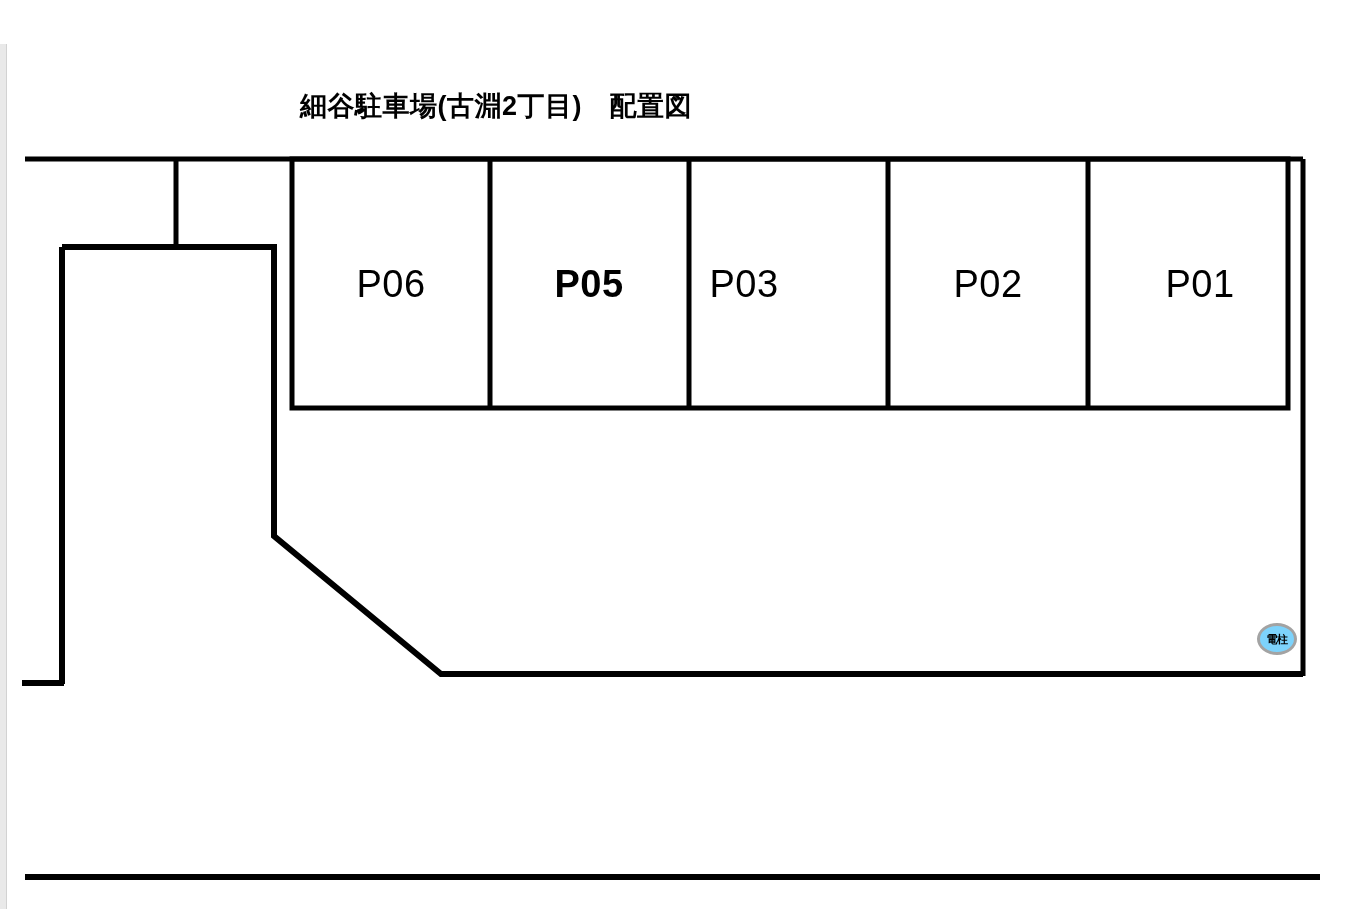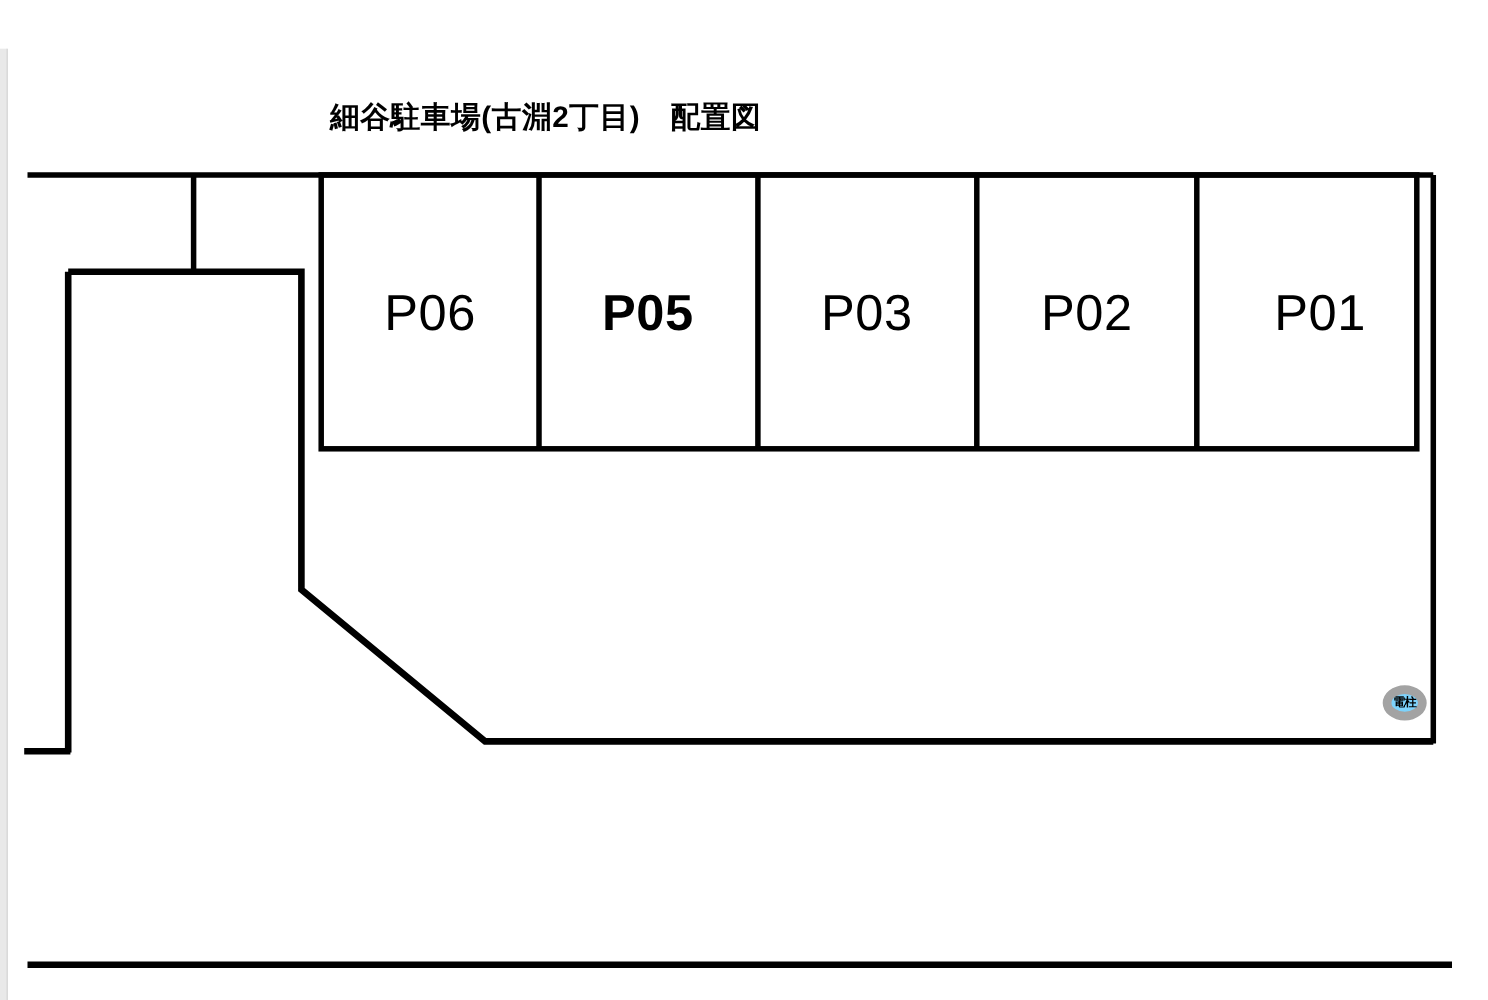--- a/index.html
+++ b/index.html
@@ -48,33 +48,33 @@
   }
   #plan-svg {
     position: absolute;
     left: 0;
     top: 0;
     width: 1353px;
     height: 909px;
   }
   .stall-label {
     position: absolute;
-    font-size: 46px;
+    font-size: 38px;
     font-weight: normal;
     text-align: center;
     white-space: nowrap;
     transform: translate(-50%, -50%);
     letter-spacing: 0.5px;
   }
   .pole-marker {
     position: absolute;
     transform: translate(-50%, -50%);
     width: 40px;
     height: 32px;
-    border: 8px solid #a3a3a3;
+    border: 3px solid #a3a3a3;
     border-radius: 50%;
     background: #7dd3fc;
     display: flex;
     align-items: center;
     justify-content: center;
     box-sizing: border-box;
   }
   .pole-marker span {
     font-size: 11px;
     font-weight: bold;
@@ -110,21 +110,21 @@
 
     <polyline points="62,203 274,203 274,492 441,630 1303,630" fill="none" stroke="#000" stroke-width="6"></polyline>
     <line x1="62" y1="203" x2="62" y2="640" stroke="#000" stroke-width="6"></line>
     <line x1="22" y1="639" x2="64" y2="639" stroke="#000" stroke-width="6"></line>
 
     <line x1="25" y1="833" x2="1320" y2="833" stroke="#000" stroke-width="6"></line>
   </svg>
 
   <div class="stall-label" style="left:391px; top:240px;">P06</div>
   <div class="stall-label" style="left:589px; top:240px;font-weight:bold;">P05</div>
-  <div class="stall-label" style="left:788px; top:240px;">P03</div>
+  <div class="stall-label" style="left:744px; top:240px;">P03</div>
   <div class="stall-label" style="left:988px; top:240px;text-align:center;">P02</div>
   <div class="stall-label" style="left:1200px; top:240px;">P01</div>
 
   <div class="pole-marker" style="left:1277px; top:595px;">
     <span>電柱</span>
   </div>
 
 </div>
 
 </body></html>

